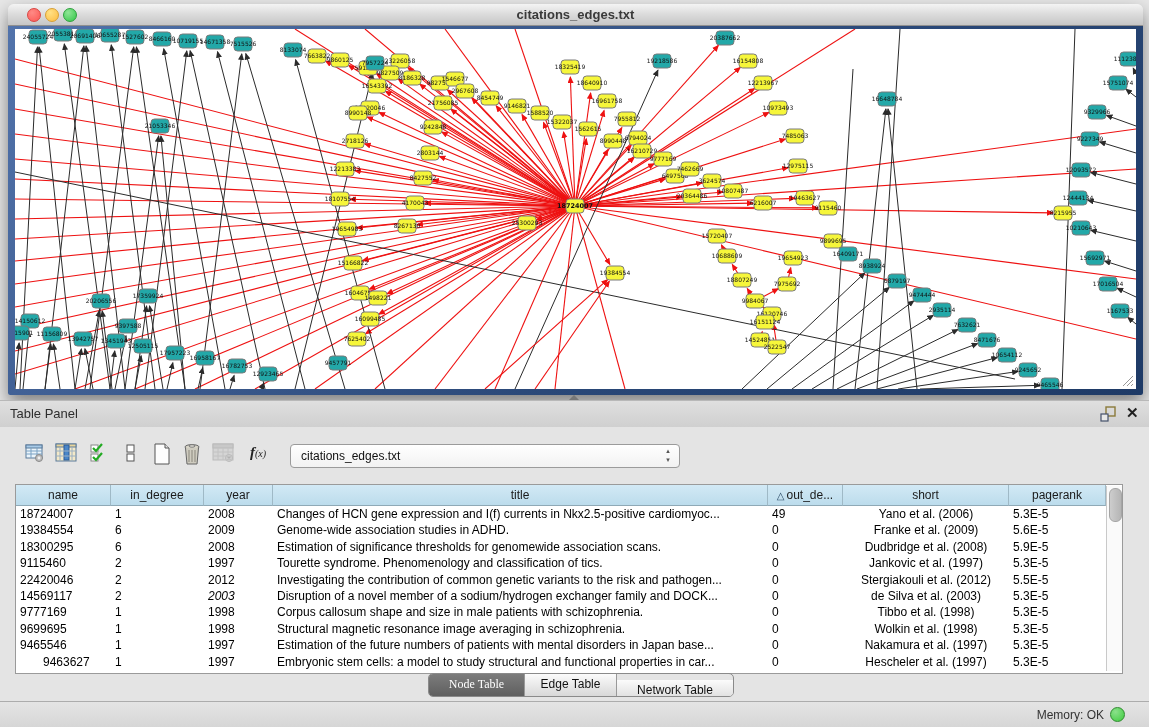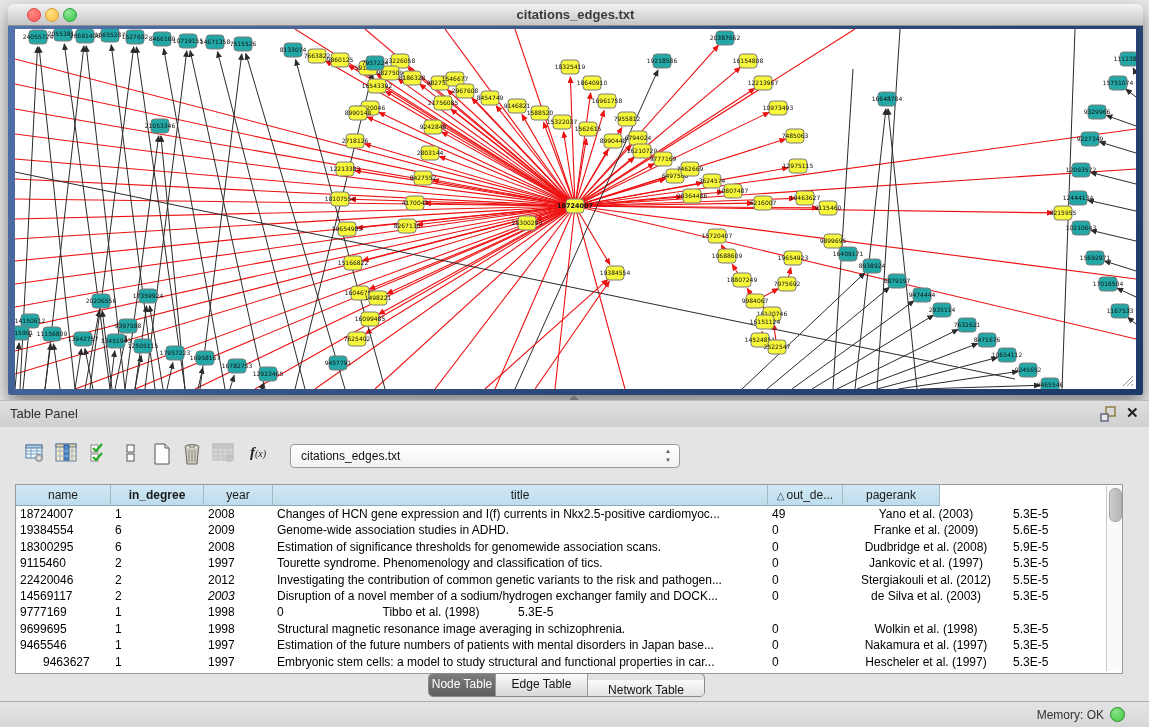--- a/index.html
+++ b/index.html
@@ -773,34 +773,35 @@
     <span class="ticon" style="left:250px;top:1px" id="fx-icon"><b><i>f</i></b><span style="font-size:10px">(x)</span></span>
     <div class="abs" id="combo">
       <span class="abs" id="combo-text">citations_edges.txt</span>
       <span class="abs" id="combo-arrows">▴<br>▾</span>
     </div>
   </div>
 
   <div class="abs" id="tbl">
     <div class="abs" id="thead">
         <div class="th" style="width: 95px;">name</div>
-        <div class="th" style="width: 93px; font-weight: bold;">in_degree</div>
+        <div class="th" style="width: 93px;">in_degree</div>
         <div class="th" style="width: 69px;">year</div>
         <div class="th" style="width: 495px;">title</div>
         <div class="th" style="width: 75px;"><span class="sort-tri">△</span>out_de...</div>
+        <div class="th" style="width: 166px;">short</div>
         <div class="th" style="width: 97px;">pagerank</div>
       </div>
     <div class="abs" id="tbody">
         <div class="tr">
           <div class="td" style="width: 95px; text-align: left;">18724007</div>
           <div class="td" style="width: 93px; text-align: left;">1</div>
           <div class="td" style="width: 69px; text-align: left;">2008</div>
           <div class="td" style="width: 495px; text-align: left;">Changes of HCN gene expression and I(f) currents in Nkx2.5-positive cardiomyoc...</div>
           <div class="td" style="width: 75px; text-align: left;">49</div>
-          <div class="td" style="width: 166px; text-align: center;">Yano et al. (2003)</div>
+          <div class="td" style="width: 166px; text-align: center;">Yano et al. (2006)</div>
           <div class="td" style="width: 97px; text-align: left;">5.3E-5</div>
         </div>
         <div class="tr">
           <div class="td" style="width: 95px; text-align: left;">19384554</div>
           <div class="td" style="width: 93px; text-align: left;">6</div>
           <div class="td" style="width: 69px; text-align: left;">2009</div>
           <div class="td" style="width: 495px; text-align: left;">Genome-wide association studies in ADHD.</div>
           <div class="td" style="width: 75px; text-align: left;">0</div>
           <div class="td" style="width: 166px; text-align: center;">Franke et al. (2009)</div>
           <div class="td" style="width: 97px; text-align: left;">5.6E-5</div>
@@ -838,20 +839,21 @@
           <div class="td" style="width: 69px; text-align: left; font-style: italic;">2003</div>
           <div class="td" style="width: 495px; text-align: left;">Disruption of a novel member of a sodium/hydrogen exchanger family and DOCK...</div>
           <div class="td" style="width: 75px; text-align: left;">0</div>
           <div class="td" style="width: 166px; text-align: center;">de Silva et al. (2003)</div>
           <div class="td" style="width: 97px; text-align: left;">5.3E-5</div>
         </div>
         <div class="tr">
           <div class="td" style="width: 95px; text-align: left;">9777169</div>
           <div class="td" style="width: 93px; text-align: left;">1</div>
           <div class="td" style="width: 69px; text-align: left;">1998</div>
+          <div class="td" style="width: 495px; text-align: left;">Corpus callosum shape and size in male patients with schizophrenia.</div>
           <div class="td" style="width: 75px; text-align: left;">0</div>
           <div class="td" style="width: 166px; text-align: center;">Tibbo et al. (1998)</div>
           <div class="td" style="width: 97px; text-align: left;">5.3E-5</div>
         </div>
         <div class="tr">
           <div class="td" style="width: 95px; text-align: left;">9699695</div>
           <div class="td" style="width: 93px; text-align: left;">1</div>
           <div class="td" style="width: 69px; text-align: left;">1998</div>
           <div class="td" style="width: 495px; text-align: left;">Structural magnetic resonance image averaging in schizophrenia.</div>
           <div class="td" style="width: 75px; text-align: left;">0</div>
@@ -876,21 +878,21 @@
           <div class="td" style="width: 166px; text-align: center;">Hescheler et al. (1997)</div>
           <div class="td" style="width: 97px; text-align: left;">5.3E-5</div>
         </div>
       </div>
     <div class="abs" id="vscroll">
       <div class="abs" id="vthumb"></div>
     </div>
   </div>
 
   <div class="abs" id="tabs">
-      <div class="tab sel" style="width: 67px;">Node Table</div>
+      <div class="tab sel" style="width: 96px; font-family: Liberation Serif, serif;">Node Table</div>
       <div class="tab" style="width: 92px;">Edge Table</div>
       <div class="tab" style="width: 116px;">Network Table</div>
     </div>
 </div>
 
 <div class="abs" id="status">
   <span class="abs" id="mem-label">Memory: OK</span>
   <div class="abs" id="mem-dot"></div>
 </div>
 

